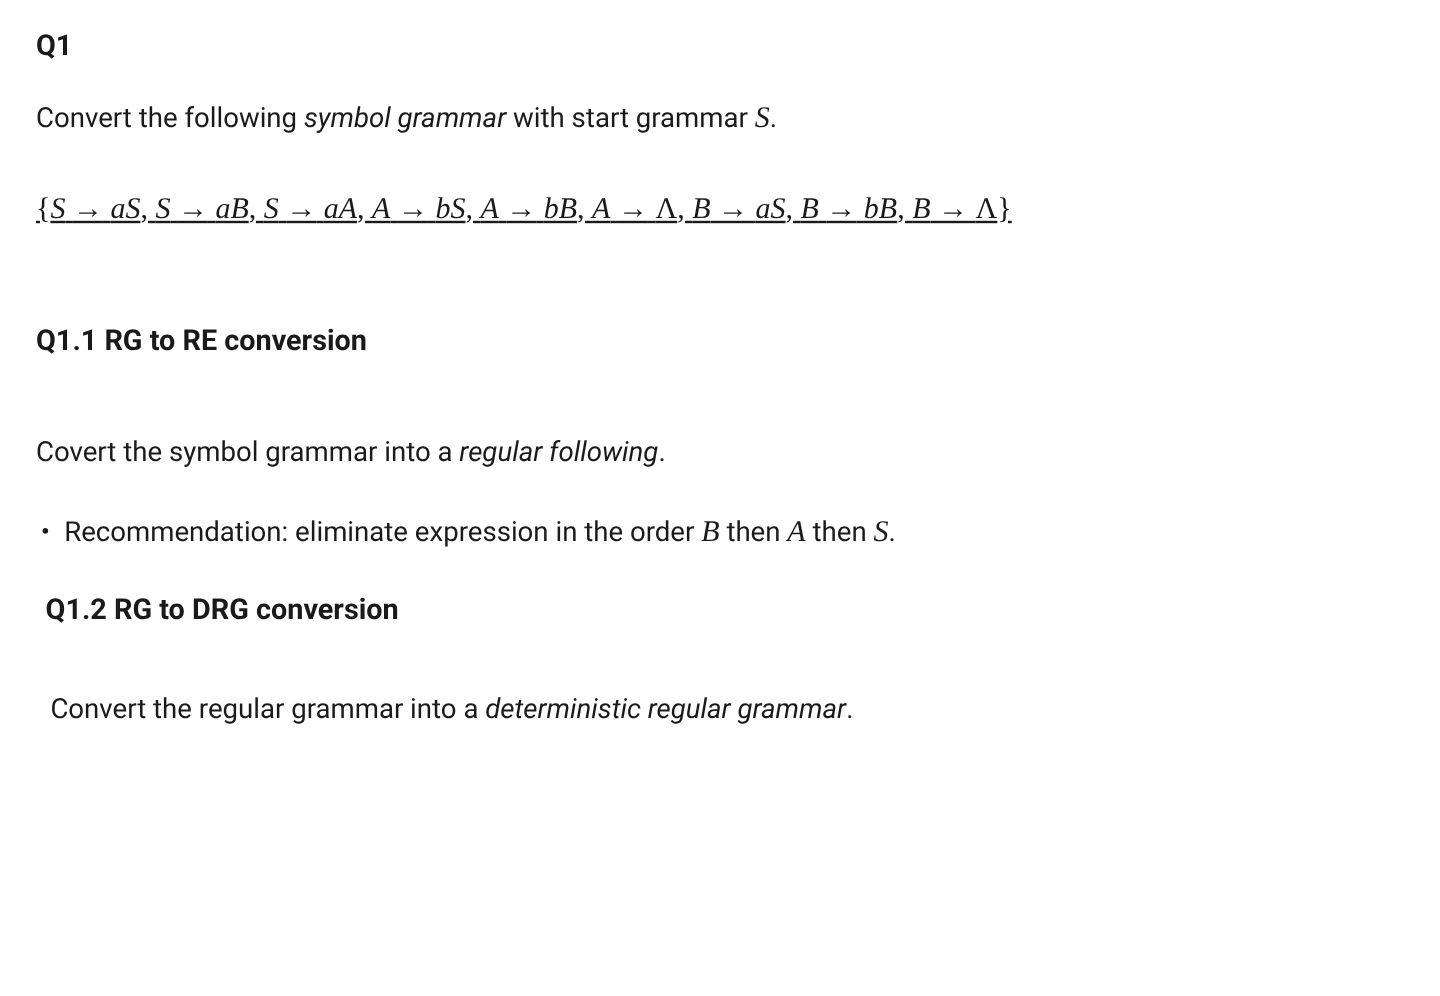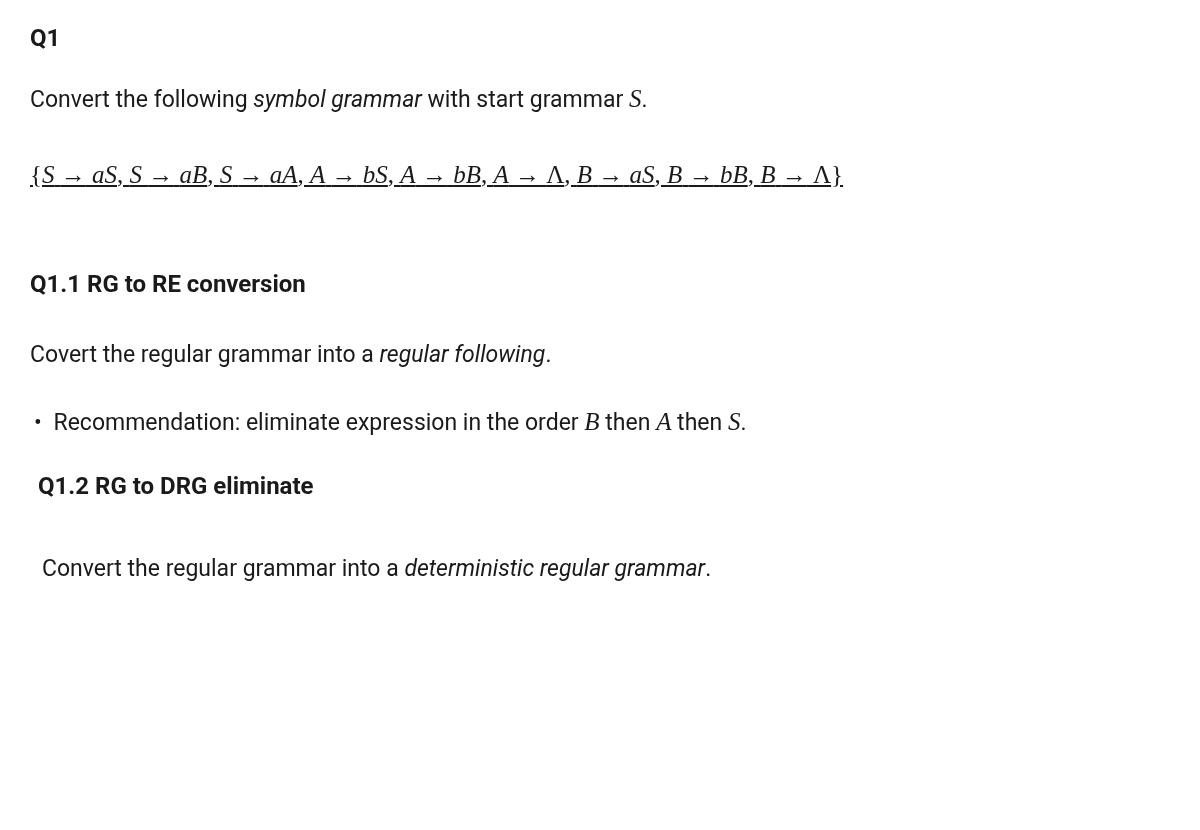--- a/index.html
+++ b/index.html
@@ -39,21 +39,21 @@
       line-height: 1.7;
       margin-bottom: 70px;
       text-decoration: underline;
     }
     .grammar-block .var {
       font-style: italic;
     }
     .sub-heading {
       font-weight: 700;
       font-size: 24px;
-      margin-bottom: 36px;
+      margin-bottom: 58px;
     }
     .sub-heading-2 {
       font-weight: 700;
       font-size: 24px;
       margin-bottom: 48px;
       margin-left: 8px;
     }
     .instruction-1 {
       margin-bottom: 30px;
     }
@@ -81,24 +81,24 @@
   <span>Convert the following </span><span class="italic">symbol grammar</span><span> with start grammar </span><span class="math-var">S</span><span>.</span>
 </div>
 
 <div class="grammar-block">
   <span>{</span><span id="grammar-rules"><span class="var">S</span> <span class="arrow-sym">→</span> <span class="var">aS</span>,  <span class="var">S</span> <span class="arrow-sym">→</span> <span class="var">aB</span>,  <span class="var">S</span> <span class="arrow-sym">→</span> <span class="var">aA</span>,  <span class="var">A</span> <span class="arrow-sym">→</span> <span class="var">bS</span>,  <span class="var">A</span> <span class="arrow-sym">→</span> <span class="var">bB</span>,  <span class="var">A</span> <span class="arrow-sym">→</span> <span>Λ</span>,  <span class="var">B</span> <span class="arrow-sym">→</span> <span class="var">aS</span>,  <span class="var">B</span> <span class="arrow-sym">→</span> <span class="var">bB</span>,  <span class="var">B</span> <span class="arrow-sym">→</span> <span>Λ</span></span><span>}</span>
 </div>
 
 <div class="sub-heading">Q1.1 RG to RE conversion</div>
 
 <div class="instruction-1">
-  <span>Covert the regular grammar into a </span><span class="italic">regular following</span><span>.</span>
+  <span>Covert the symbol grammar into a </span><span class="italic">regular following</span><span>.</span>
 </div>
 
 <div class="bullet-item">
   <span>Recommendation: eliminate expression in the order </span><span class="math-var">B</span><span> then </span><span class="math-var">A</span><span> then </span><span class="math-var">S</span><span>.</span>
 </div>
 
-<div class="sub-heading-2">Q1.2 RG to DRG eliminate</div>
+<div class="sub-heading-2">Q1.2 RG to DRG conversion</div>
 
 <div class="instruction-2">
   <span>Convert the regular grammar into a </span><span class="italic">deterministic regular grammar</span><span>.</span>
 </div>
 
 </body></html>

